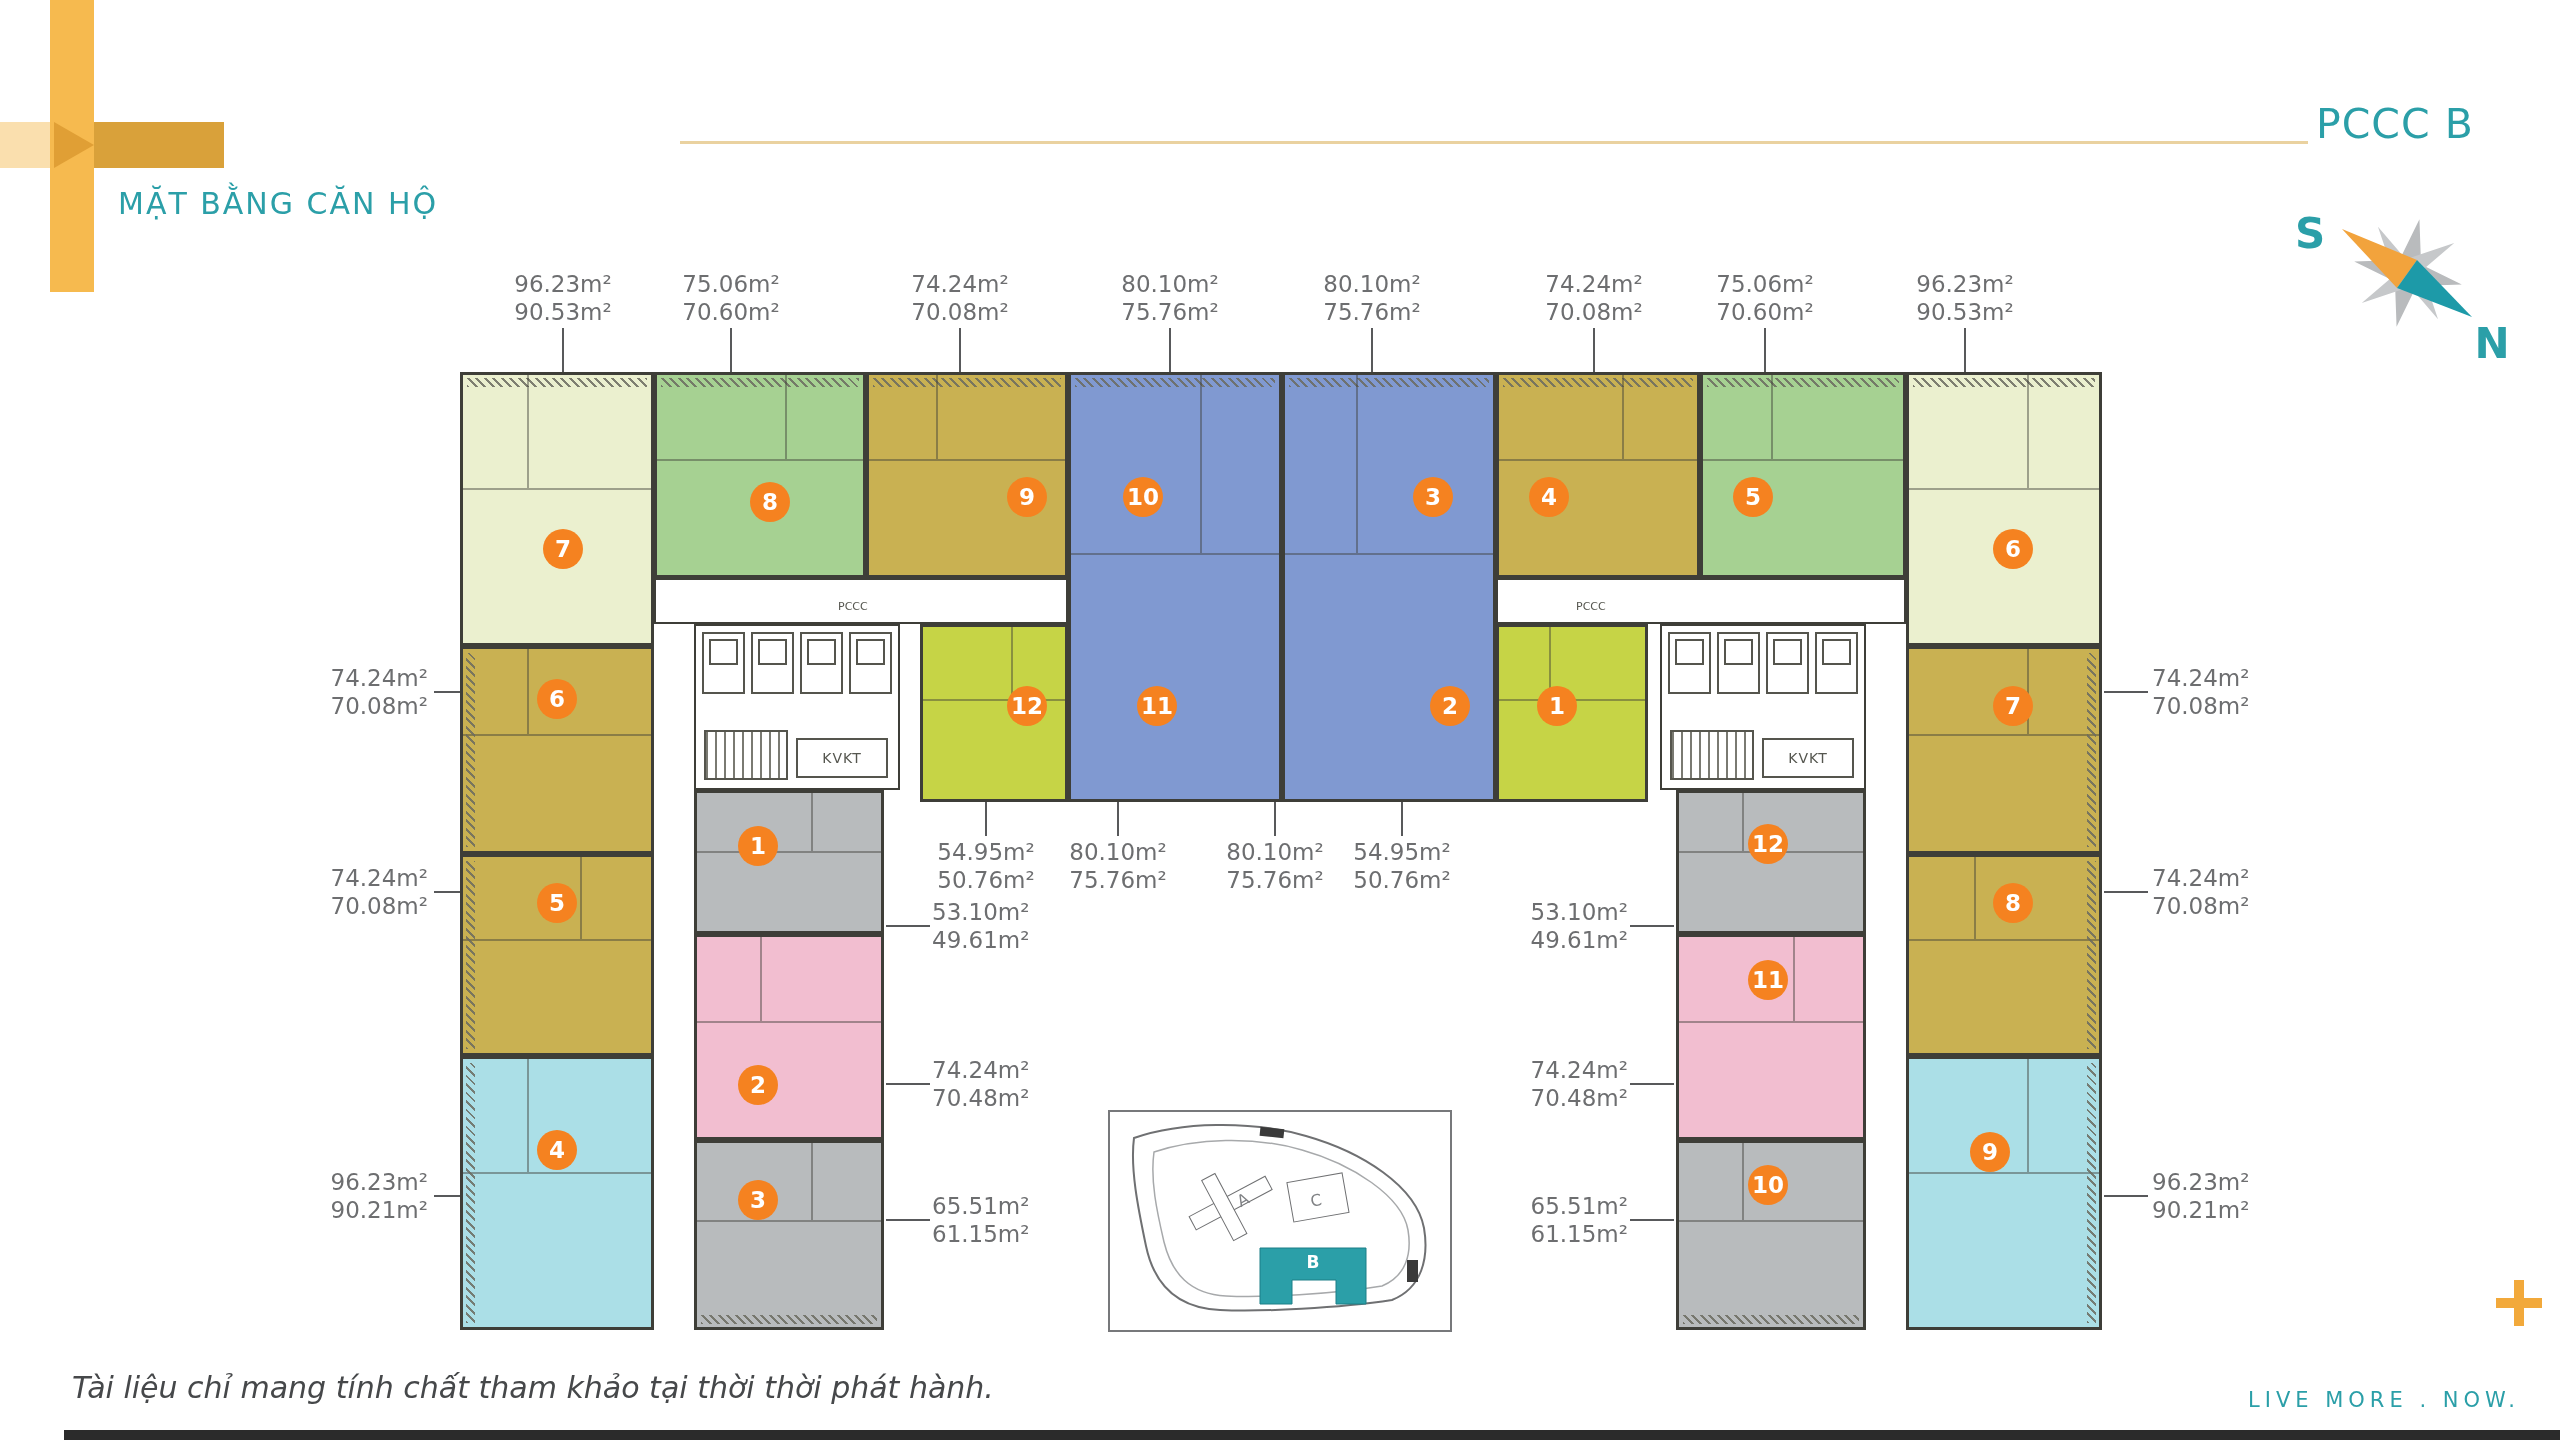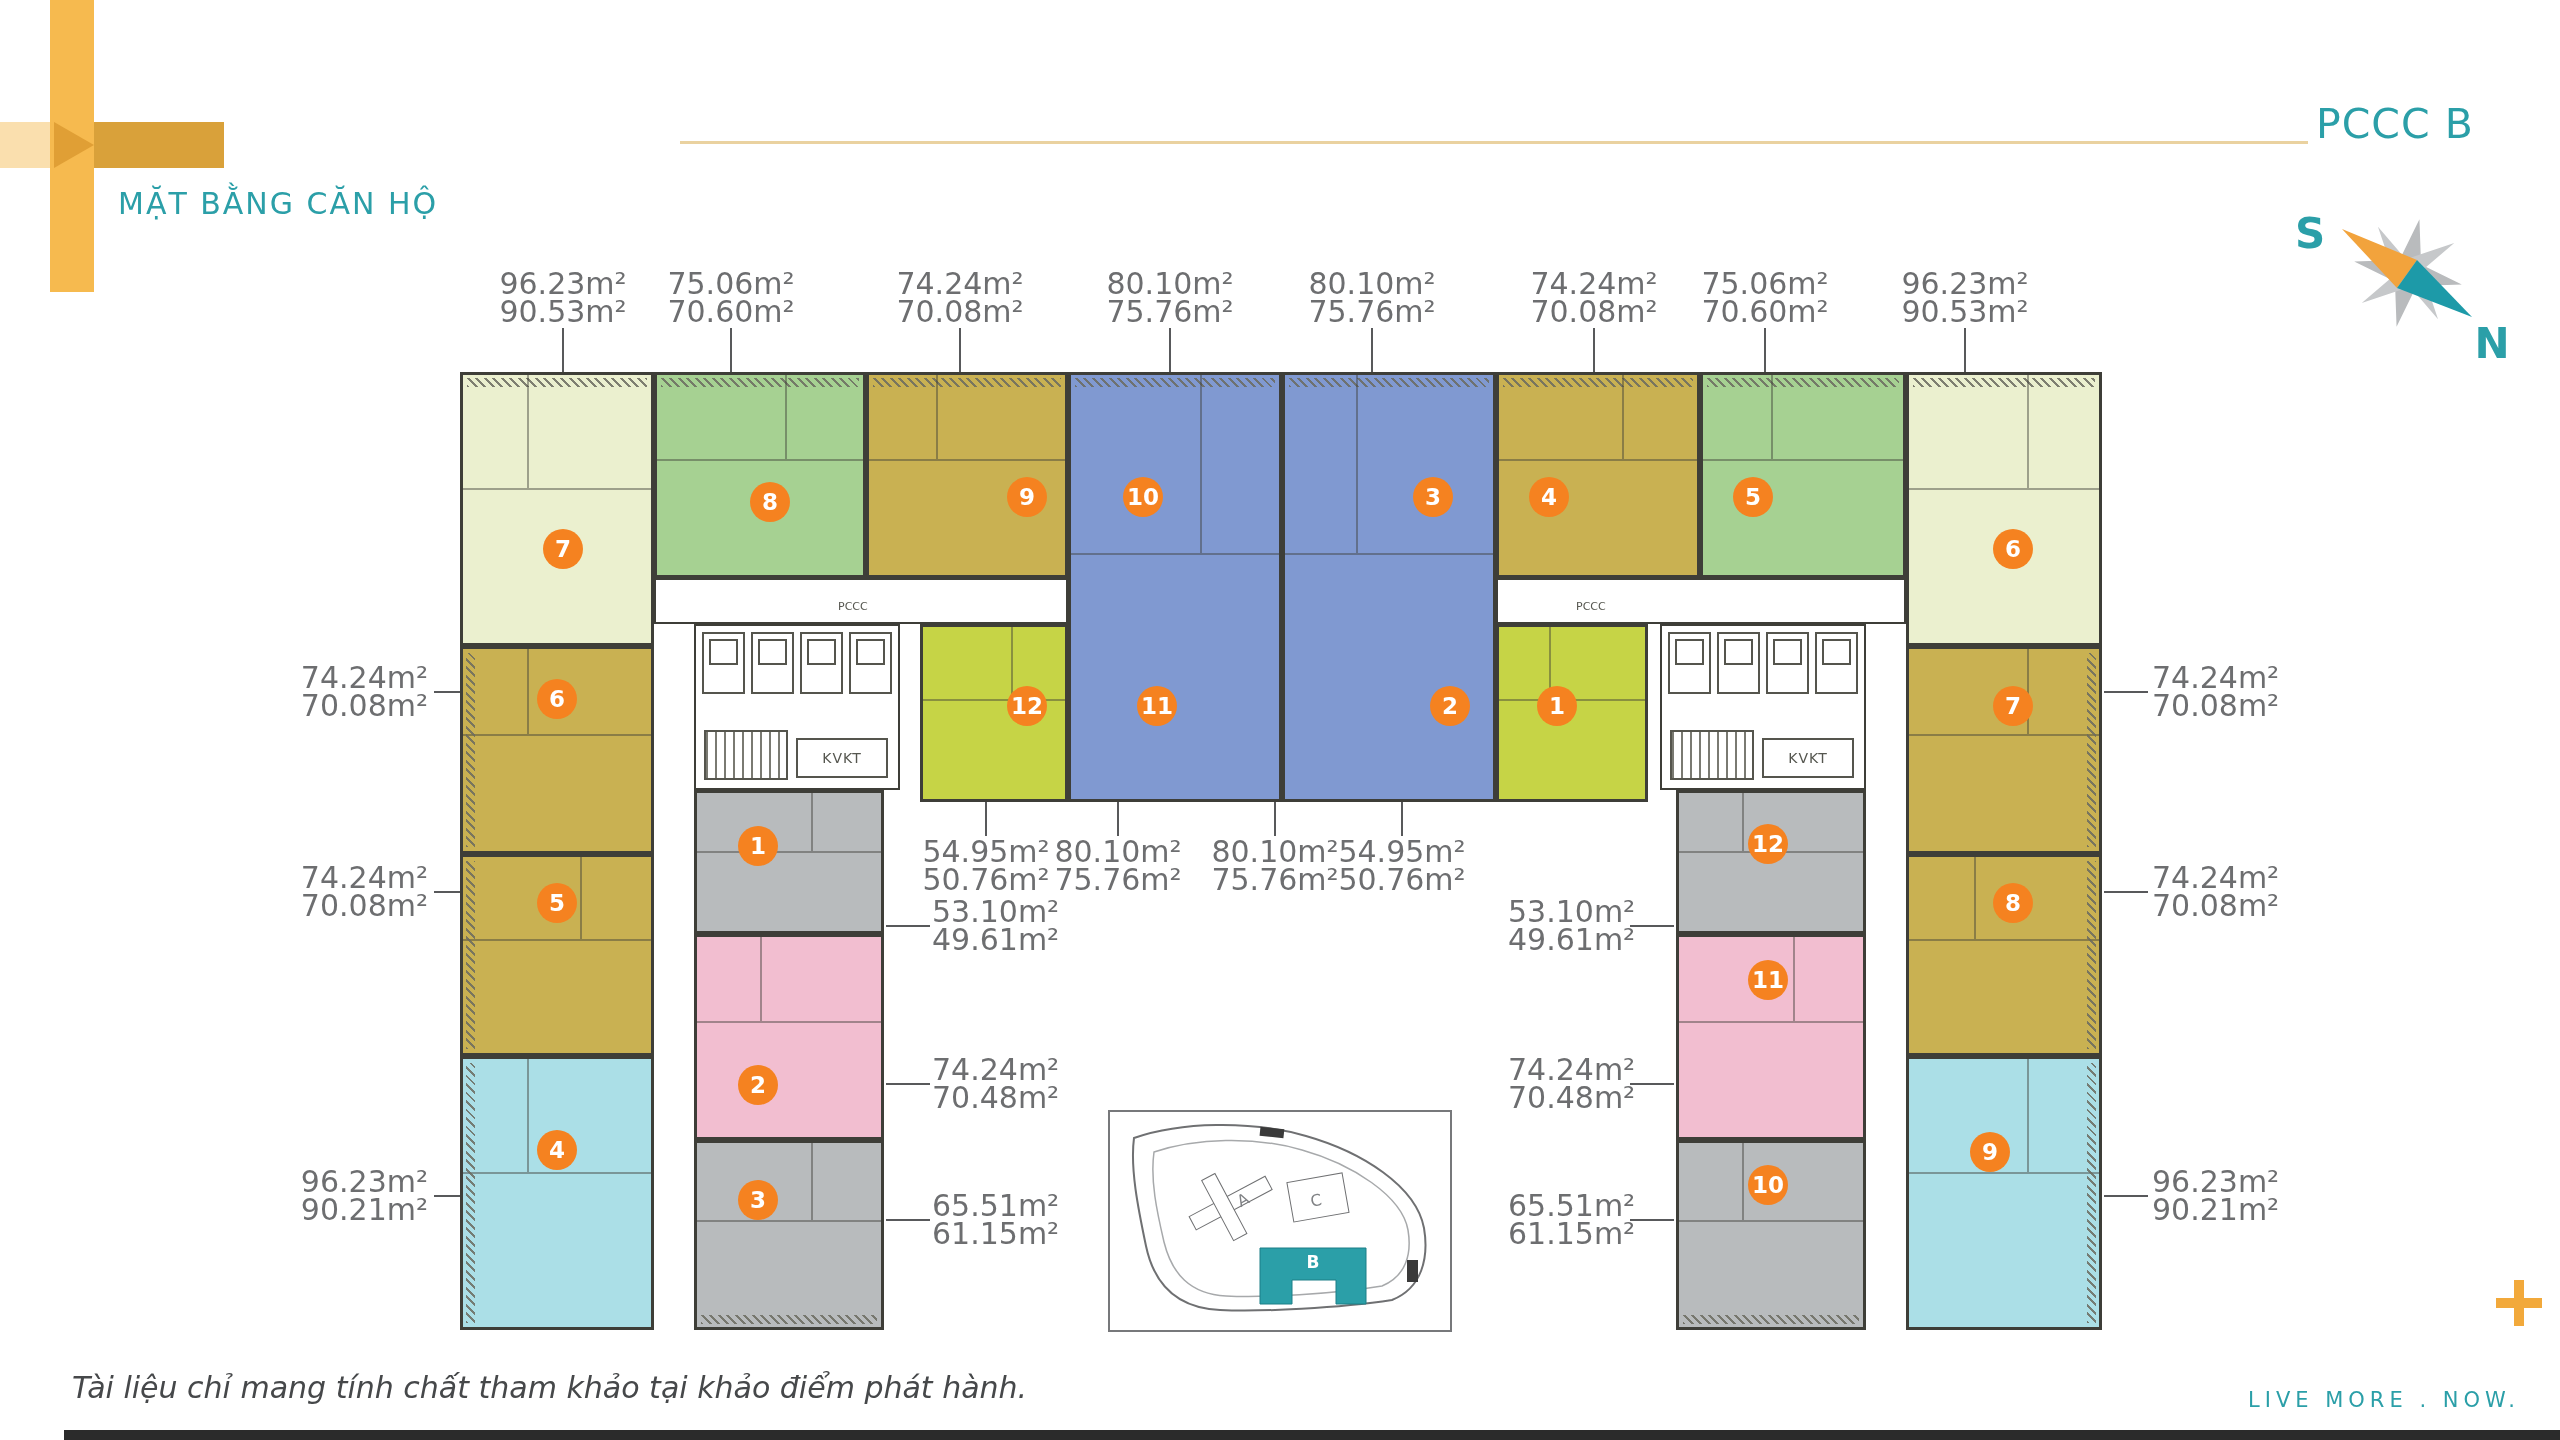--- a/index.html
+++ b/index.html
@@ -34,21 +34,21 @@
   .shafts i::after{content:"";position:absolute;left:5px;right:5px;top:5px;height:22px;border:2px solid #55554D;}
   .stairs{position:absolute;left:8px;bottom:8px;width:80px;height:46px;border:2px solid #55554D;
           background:repeating-linear-gradient(90deg,#7A7A72 0 2px,transparent 2px 9px);}
   .kvkt{position:absolute;right:10px;bottom:10px;width:88px;height:36px;border:2px solid #55554D;color:#55564F;
         font-size:14px;display:flex;align-items:center;justify-content:center;letter-spacing:1px;}
   .pccc{position:absolute;font-size:11px;color:#55564F;}
   
   .bdg{position:absolute;width:40px;height:40px;border-radius:50%;background:#F58220;color:#fff;
        font-weight:bold;font-size:23px;display:flex;align-items:center;justify-content:center;z-index:6;}
   
-  .lbl{position:absolute;color:#6D6E70;font-size:30px;line-height:28px;z-index:4;}
+  .lbl{position:absolute;color:#6D6E70;font-size:23px;line-height:28px;z-index:4;}
   .lbl.c{width:140px;text-align:center;}
   .lbl.r{width:128px;text-align:right;}
   .lbl.l{width:128px;text-align:left;}
   .lbl.il{width:120px;text-align:left;}
   .lbl.ir{width:120px;text-align:right;}
   .ptrv{position:absolute;width:2px;background:#58595B;z-index:3;}
   .ptrh{position:absolute;height:2px;background:#58595B;z-index:3;}
   
   .sitemap{position:absolute;left:1108px;top:1110px;width:344px;height:222px;border:2px solid #77787B;
            background:#fff;box-sizing:border-box;}
@@ -340,21 +340,21 @@
       <text x="128" y="100" transform="rotate(-28 120 92)" font-size="16" fill="#808285">A</text>
       <g stroke="#6F7072" fill="#ffffff" transform="rotate(-10 205 86)">
         <rect x="180" y="66" width="56" height="40"></rect>
       </g>
       <text x="200" y="94" font-size="16" fill="#808285" transform="rotate(-10 205 86)">C</text>
       <path d="M150,136 h106 v56 h-30 v-24 h-44 v24 h-32 z" fill="#2B9FA8" stroke="#1D7F87"></path>
       <text x="203" y="156" font-size="17" font-weight="bold" fill="#ffffff" text-anchor="middle">B</text>
     </svg>
   </div>
 
-  <div class="disclaimer">Tài liệu chỉ mang tính chất tham khảo tại khảo điểm phát hành.</div>
+  <div class="disclaimer">Tài liệu chỉ mang tính chất tham khảo tại thời thời phát hành.</div>
   <div class="plusbox">
       <i class="plus-h"></i>
       <i class="plus-v"></i>
     </div>
   <div class="tagline">LIVE MORE . NOW.</div>
   <i class="botbar"></i>
 
 </div>
 
 </body></html>

